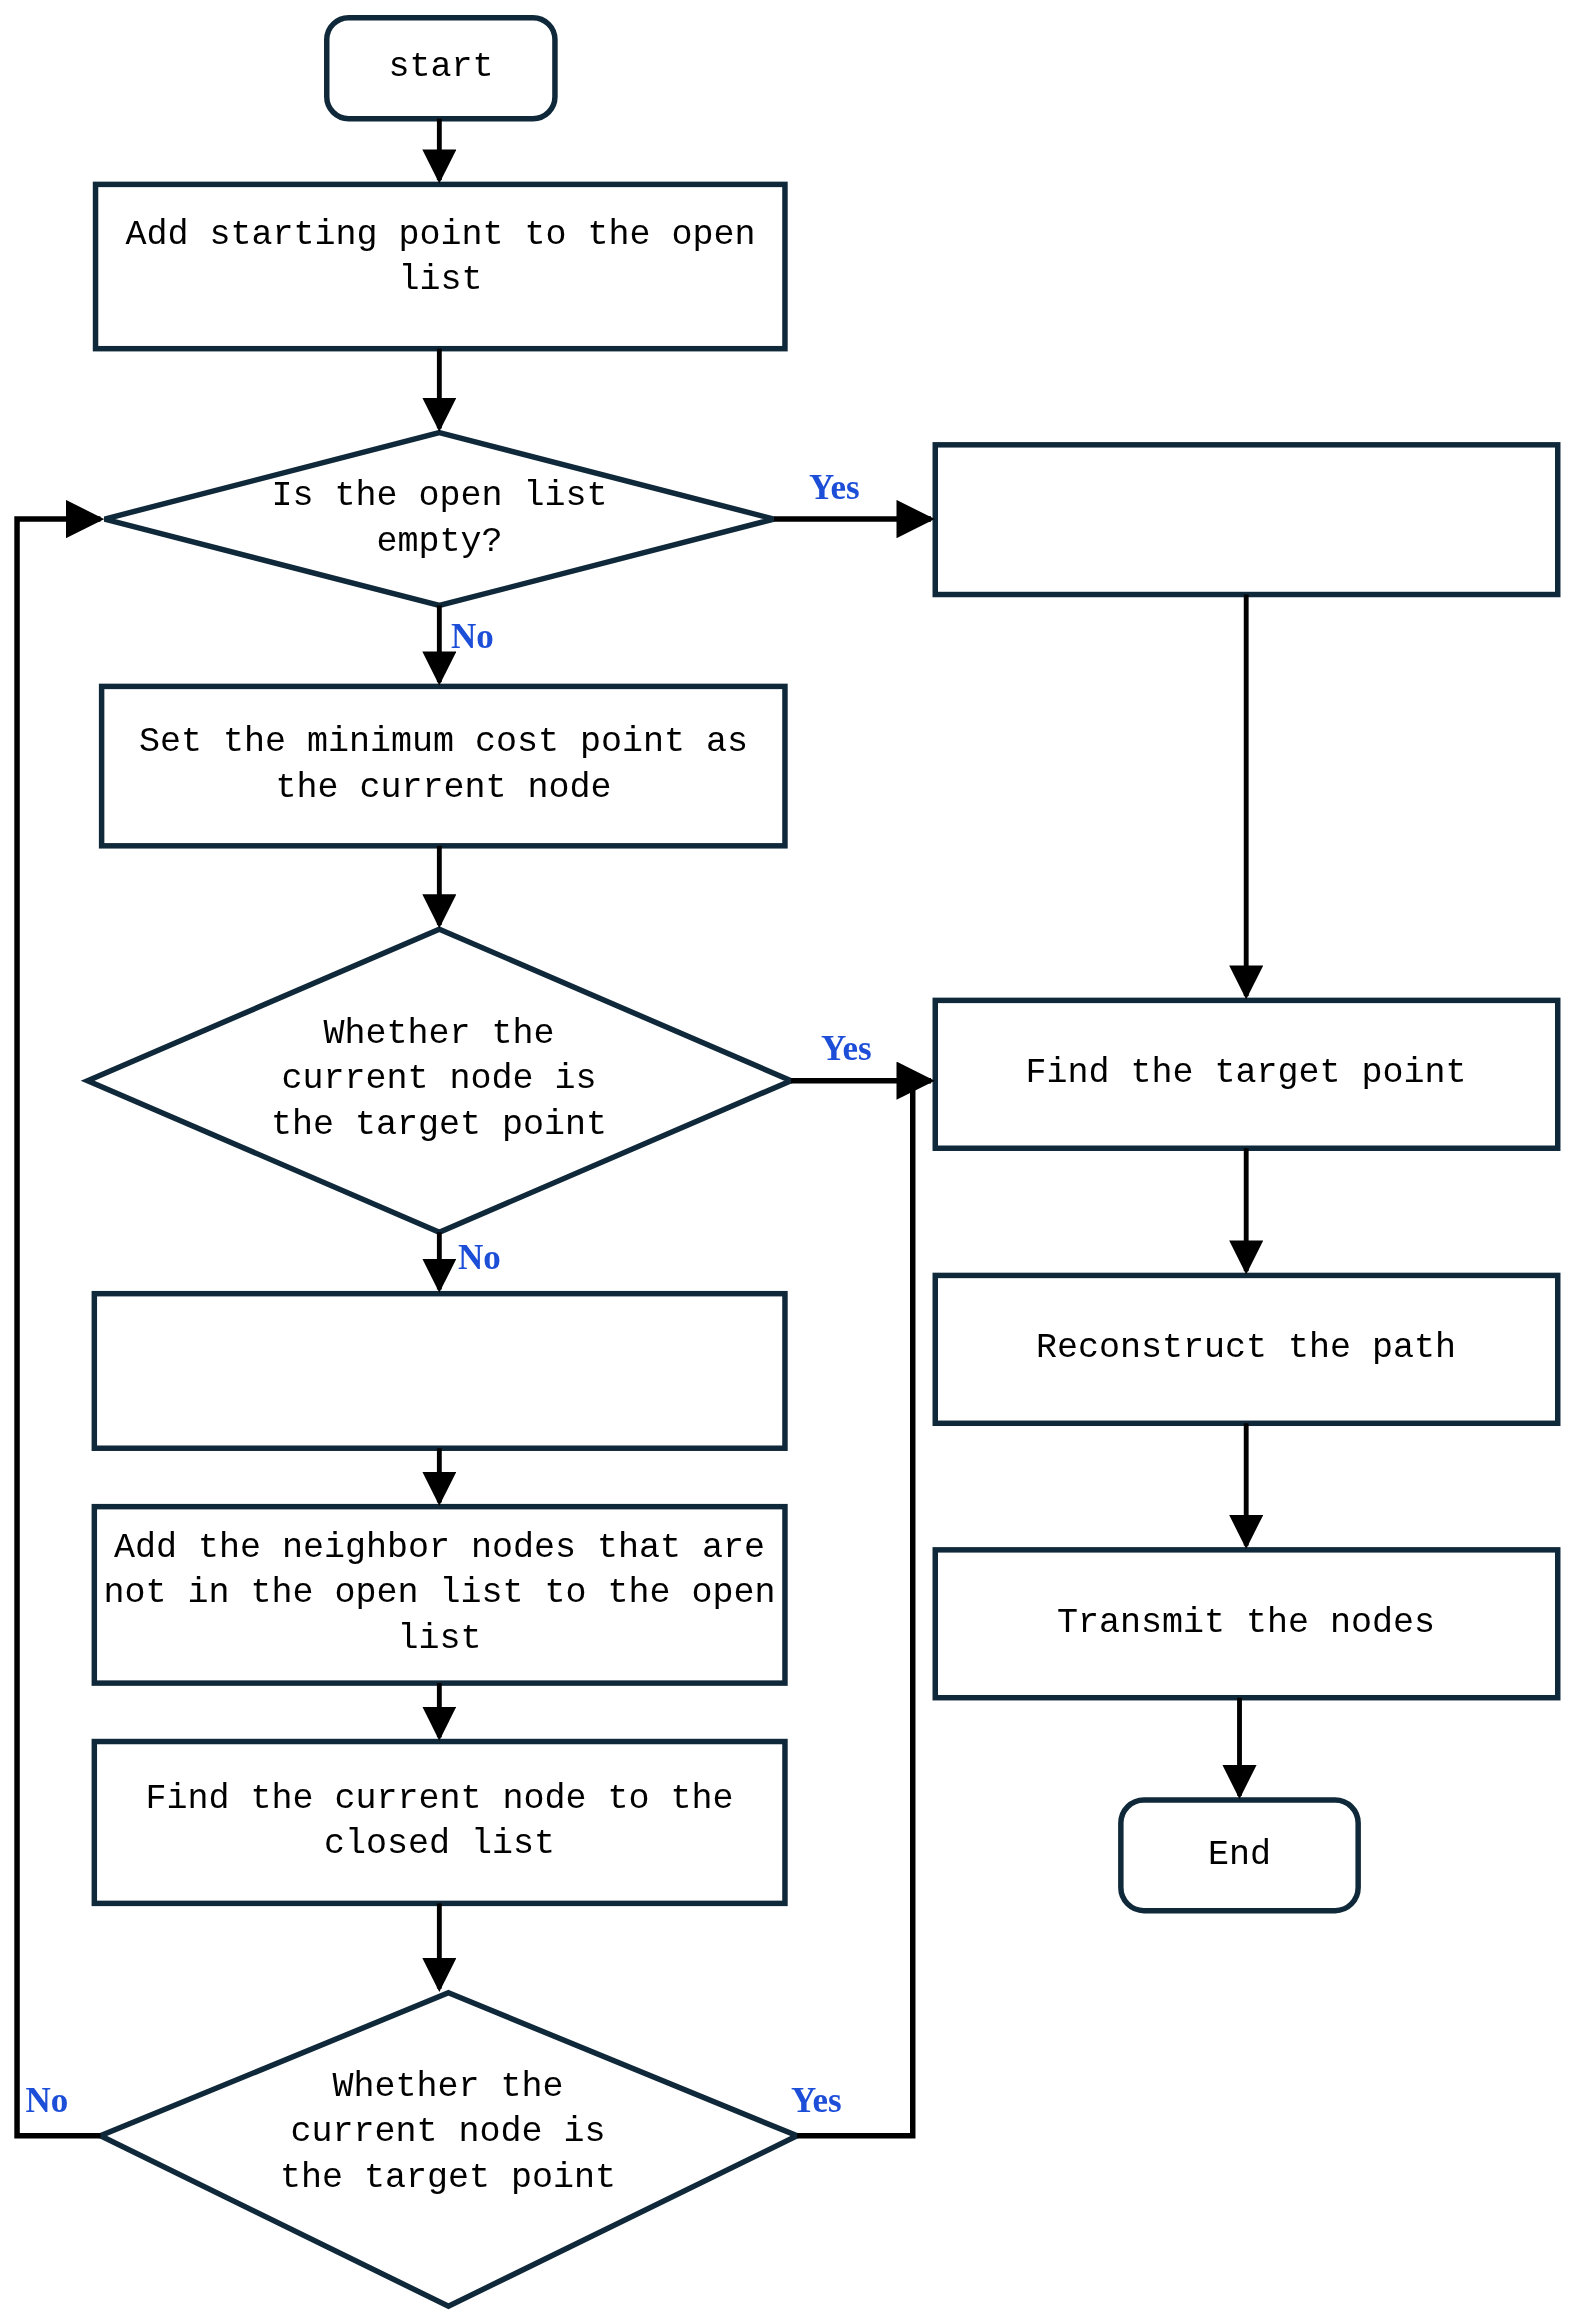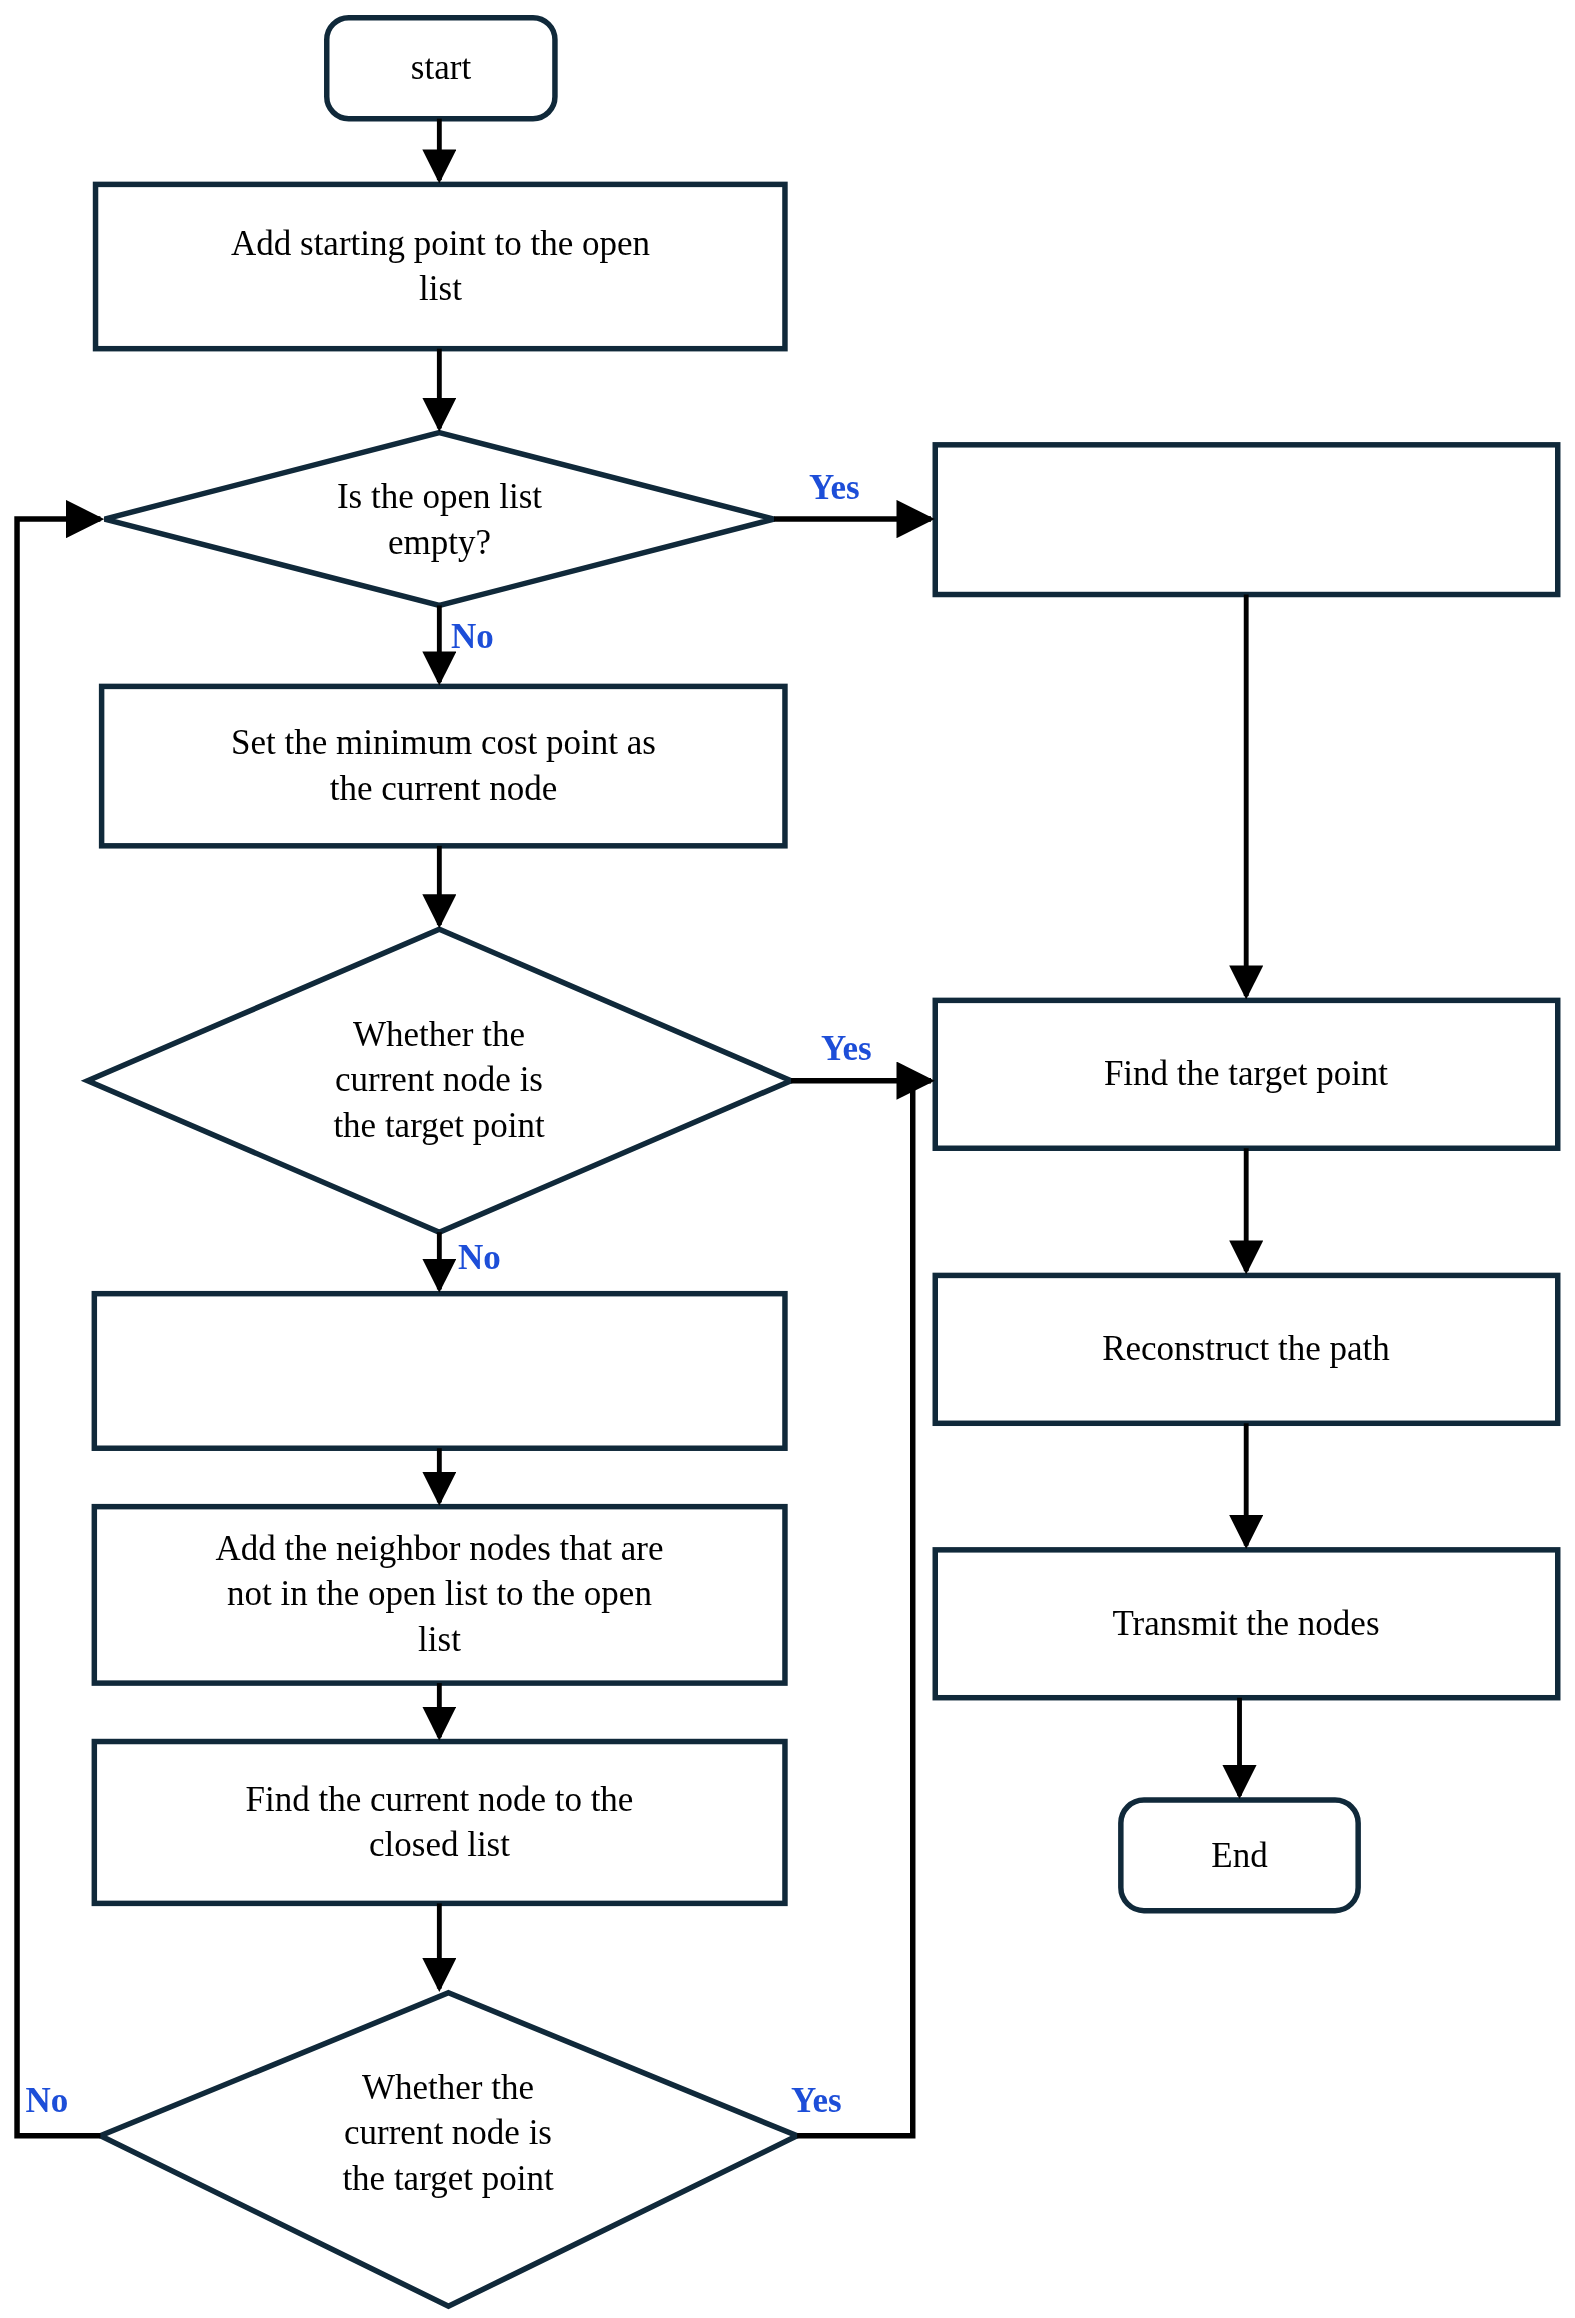--- a/index.html
+++ b/index.html
@@ -22,21 +22,21 @@
     width: 1576px;
     height: 2319px;
   }
   .node-label {
     position: absolute;
     display: flex;
     align-items: center;
     justify-content: center;
     text-align: center;
     color: #000000;
-    font-family: Liberation Serif, serif;
+    font-family: Liberation Mono, monospace;
     font-size: 35px;
     line-height: 1.30;
     white-space: pre-line;
     pointer-events: none;
   }
   .edge-label {
     position: absolute;
     color: #1d4ed8;
     font-family: "Liberation Serif", "DejaVu Serif", serif;
     font-size: 35px;
@@ -113,21 +113,21 @@
 
     <line x1="722" y1="3128" x2="722" y2="3268" stroke="#000000" stroke-width="8" marker-end="url(#arrowhead)"></line>
 
     <polyline points="1310,3510 1500,3510 1500,1776" fill="none" stroke="#000000" stroke-width="9"></polyline>
 
     <polyline points="165,3510 28,3510 28,853 165,853" fill="none" stroke="#000000" stroke-width="9" marker-end="url(#arrowhead)"></polyline>
   </svg>
 
   <div class="node-label" style="left:327px; top:17.6px; width:228px; height:101px;">start</div>
 
-  <div class="node-label" style="left:96px; top:184px; width:689px; height:164px;">Add starting point to the open
+  <div class="node-label" style="left:96px; top:176px; width:689px; height:164px;">Add starting point to the open
 list</div>
 
   <div class="node-label" style="left:196px; top:433px; width:487px; height:173px;">Is the open list
 empty?</div>
 
 
   <div class="node-label" style="left:102px; top:686px; width:683px; height:159px;">Set the minimum cost point as
 the current node</div>
 
   <div class="node-label" style="left:220px; top:973px; width:438px; height:214px;">Whether the

